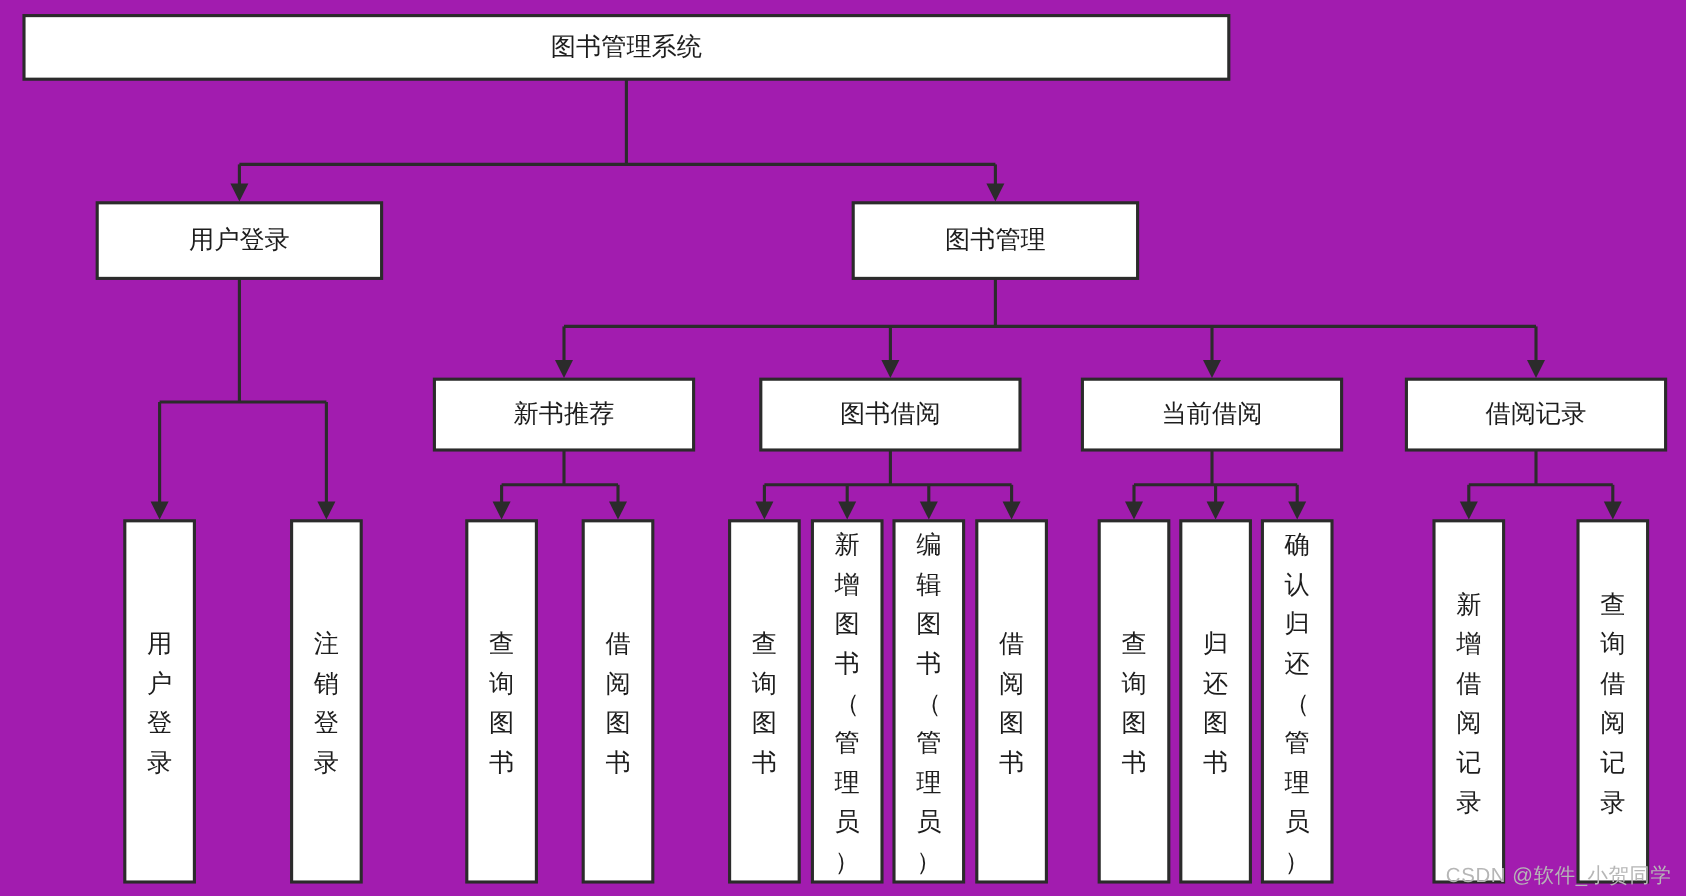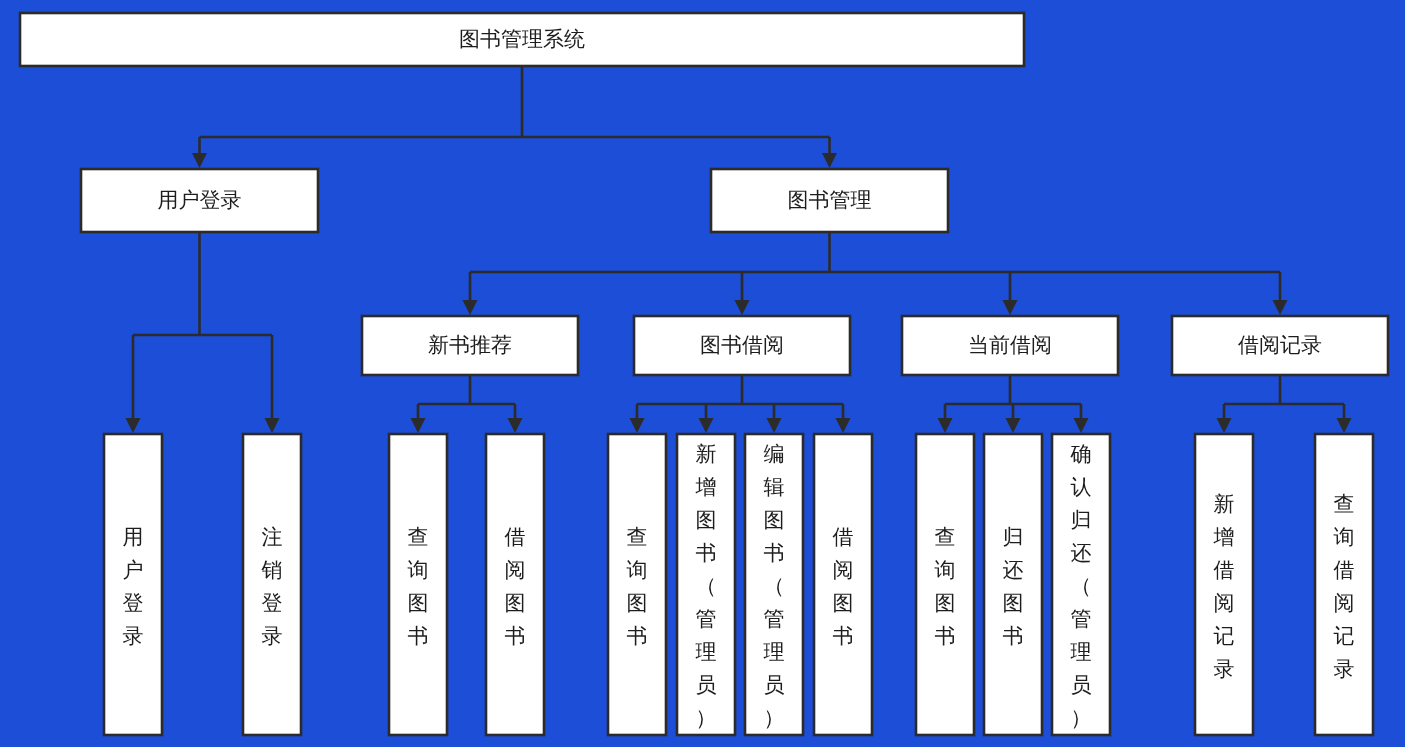--- a/index.html
+++ b/index.html
@@ -12,21 +12,21 @@
     width: 1405px;
     height: 747px;
     font-family: "Liberation Sans", "DejaVu Sans", sans-serif;
     overflow: hidden;
     position: relative;
   }
   #diagram-root {
     position: relative;
     width: 1405px;
     height: 747px;
-    background: #1d4ed8;
+    background: #a21caf;
   }
   svg.diagram-canvas {
     position: absolute;
     left: 0;
     top: 0;
     width: 1405px;
     height: 747px;
     display: block;
   }
   .node-box {
@@ -206,13 +206,14 @@
         <g>
           <rect class="node-box" x="1195" y="434" width="58" height="301"></rect>
           <text class="node-label-v" x="1224" y="510.5"><tspan x="1224" dy="0">新</tspan><tspan x="1224" dy="33">增</tspan><tspan x="1224" dy="33">借</tspan><tspan x="1224" dy="33">阅</tspan><tspan x="1224" dy="33">记</tspan><tspan x="1224" dy="33">录</tspan></text>
         </g>
         <g>
           <rect class="node-box" x="1315" y="434" width="58" height="301"></rect>
           <text class="node-label-v" x="1344" y="510.5"><tspan x="1344" dy="0">查</tspan><tspan x="1344" dy="33">询</tspan><tspan x="1344" dy="33">借</tspan><tspan x="1344" dy="33">阅</tspan><tspan x="1344" dy="33">记</tspan><tspan x="1344" dy="33">录</tspan></text>
         </g>
       </g>
     </svg>
+  <div class="watermark">CSDN @软件_小贺同学</div>
 </div>
 
 </body></html>

